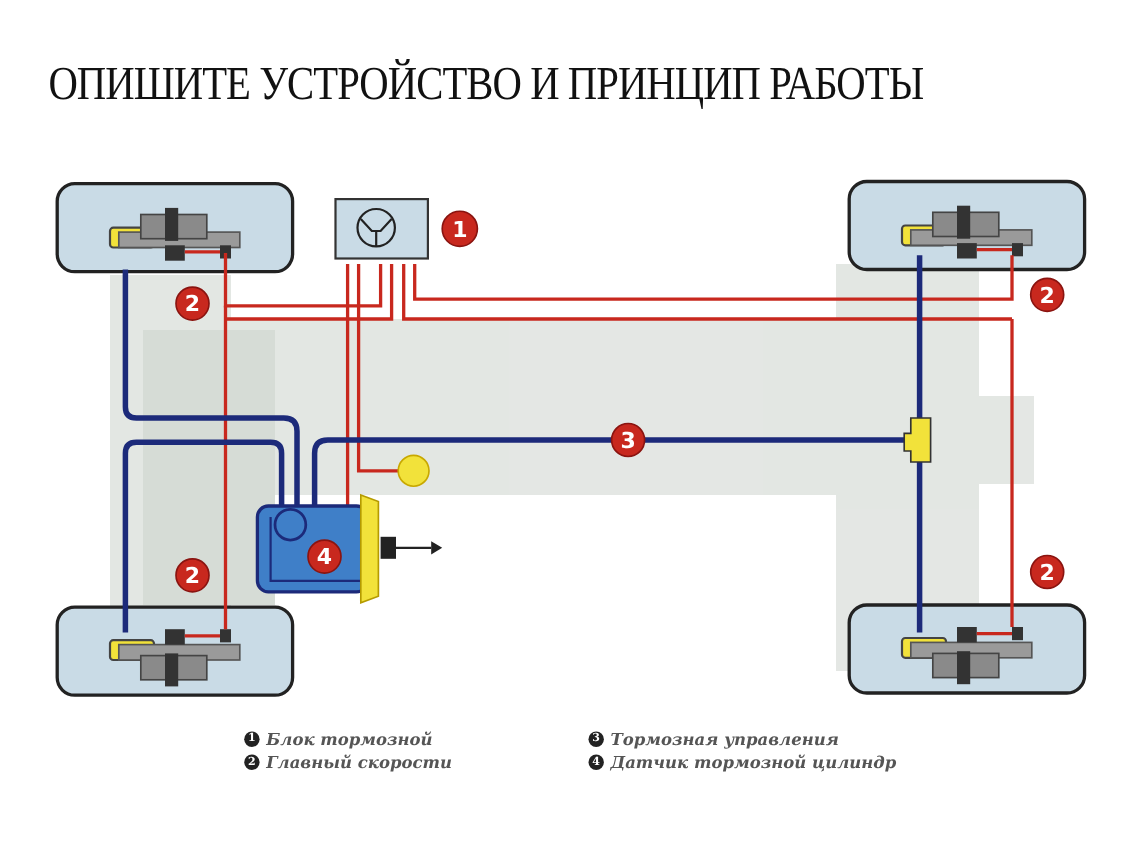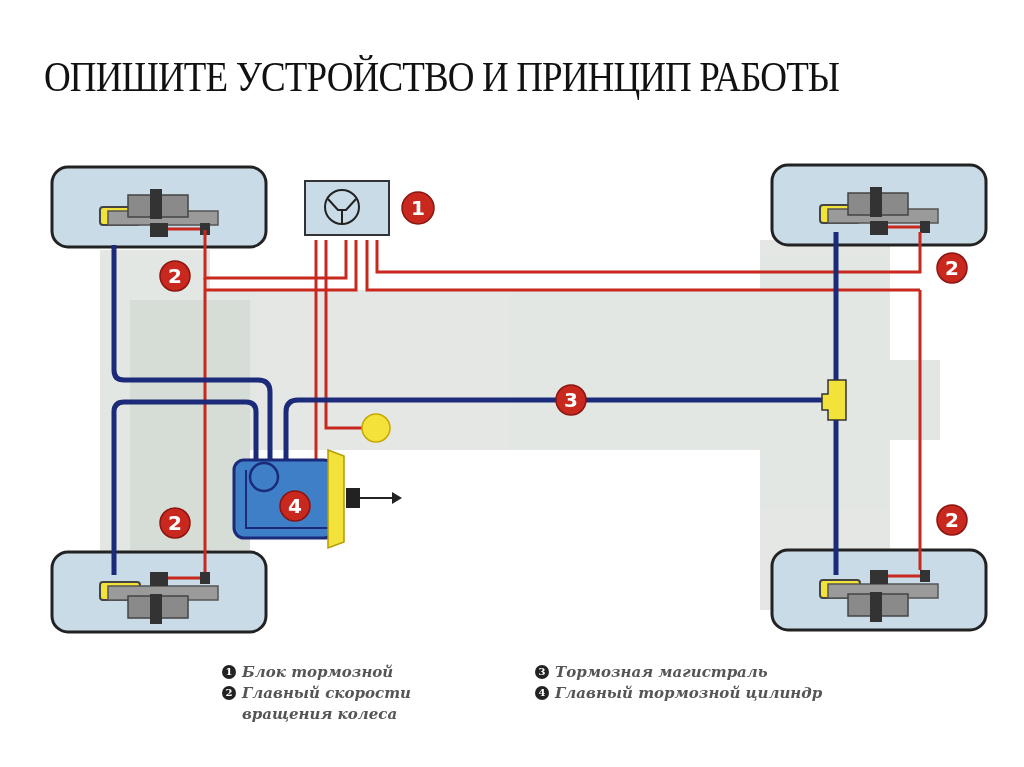--- a/index.html
+++ b/index.html
@@ -153,25 +153,24 @@
 
 <div class="legend" style="left:222px;top:662px;">
   <div class="row">
     <span class="num">1</span>
     <span>Блок тормозной</span>
   </div>
   <div class="row">
     <span class="num">2</span>
     <span>Главный скорости</span>
   </div>
-  <div class="cont">вращения колеса</div>
 </div>
 
 <div class="legend" style="left:535px;top:662px;">
   <div class="row">
     <span class="num">3</span>
-    <span>Тормозная магистраль</span>
+    <span>Тормозная управления</span>
   </div>
   <div class="row">
     <span class="num">4</span>
-    <span>Главный тормозной цилиндр</span>
+    <span>Датчик тормозной цилиндр</span>
   </div>
 </div>
 
 </body></html>

